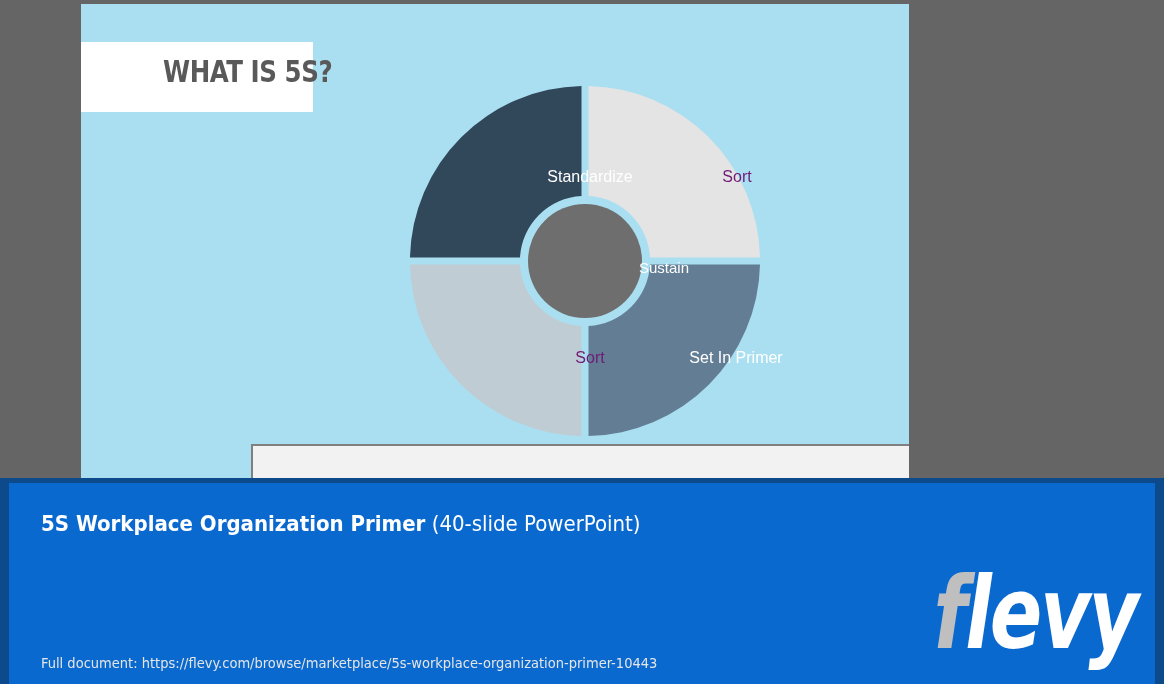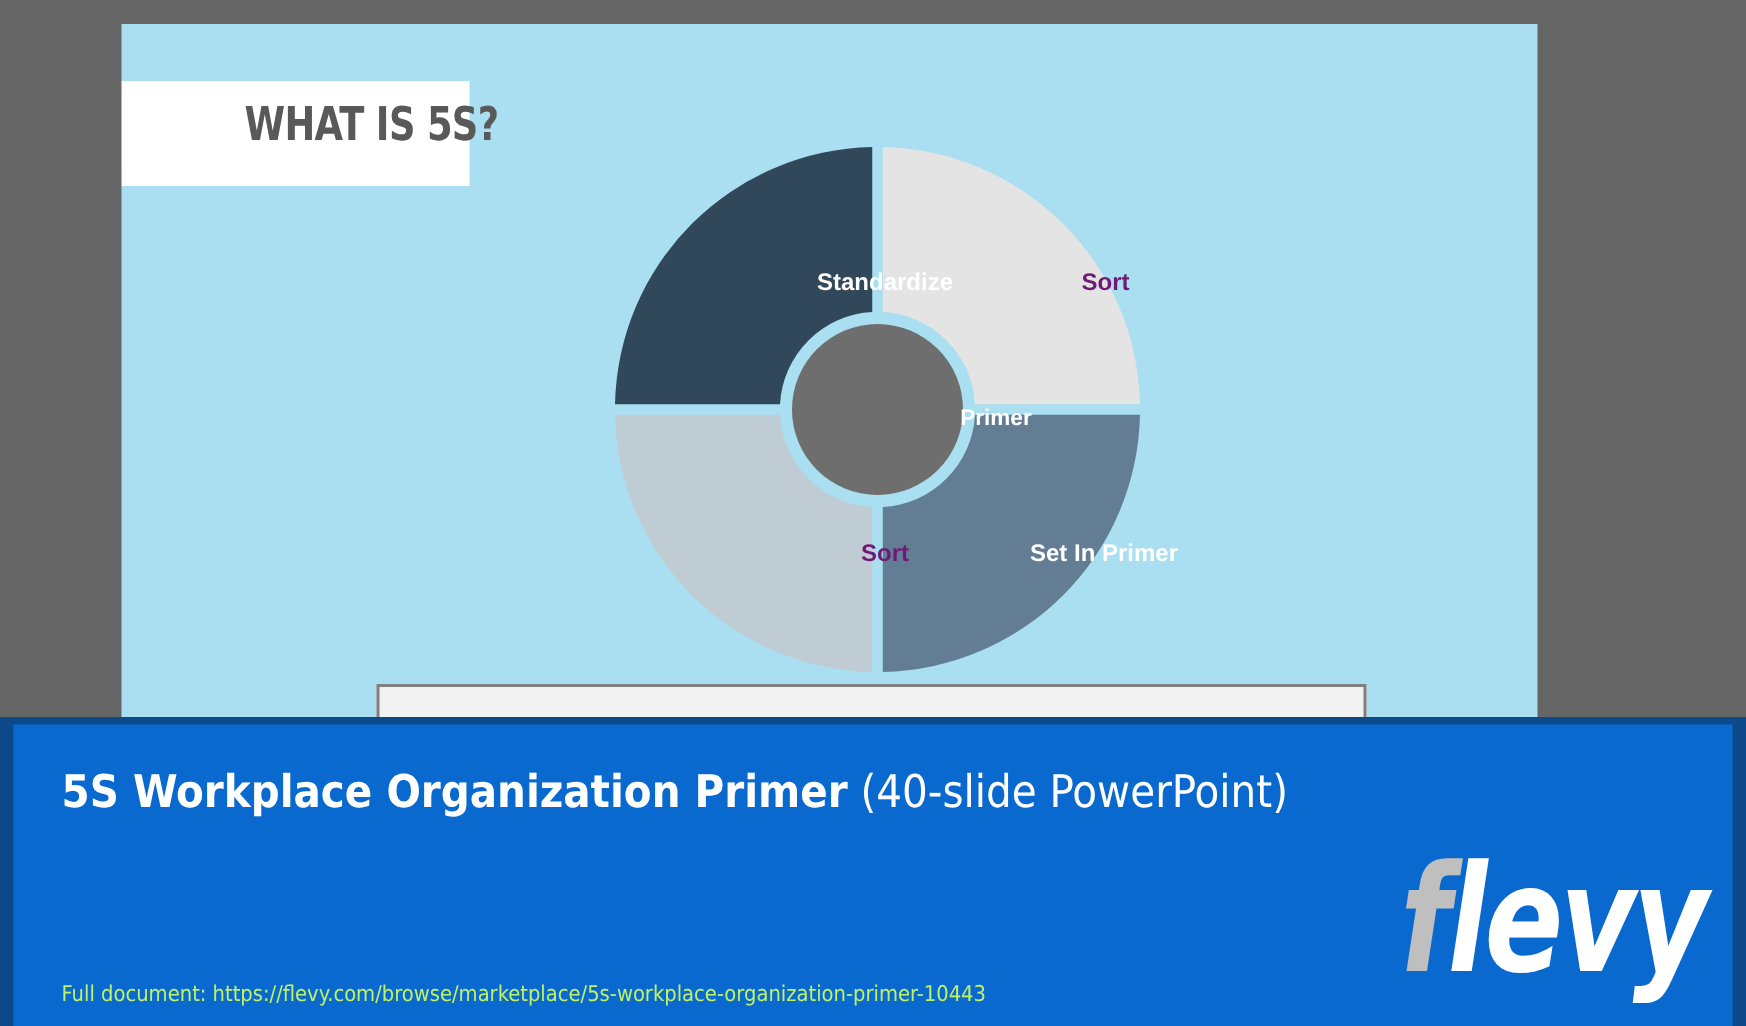--- a/index.html
+++ b/index.html
@@ -21,22 +21,22 @@
     left: 0; top: 0;
     width: 1164px;
     height: 684px;
     background: #656565;
   }
 
   
   #slide {
     position: absolute;
     left: 81px;
-    top: 16px;
-    width: 944px;
+    top: 4px;
+    width: 828px;
     height: 487px;
     background: #a9dff0;
     overflow: hidden;
   }
 
   
   #title-banner {
     position: absolute;
     left: 0px;
     top: 38px;
@@ -64,21 +64,21 @@
     left: 324px;
     top: 77px;
     width: 360px;
     height: 360px;
   }
   #donut-svg { display:block; width: 360px; height: 360px; }
 
   .seg-label {
     position: absolute;
     font-family: "Liberation Sans", sans-serif;
-    font-weight: bold;
+    font-weight: normal;
     font-size: 16px;
     white-space: nowrap;
     text-align: center;
     transform: translate(-50%, -50%);
   }
   .seg-label.light { color: #ffffff; }
   .seg-label.dark  { color: #701a75; }
 
   #label-standardize { left: 185px; top: 96px; }
   #label-sort        { left: 332px; top: 96px; }
@@ -114,41 +114,41 @@
     width: 100%;
     height: 201px;
     background: #0a69cf;
   }
   #footer-title {
     position: absolute;
     left: 32px;
     top: 28px;
     color: #ffffff;
     font-family: "DejaVu Sans Condensed", "Liberation Sans Narrow", "Liberation Sans", sans-serif;
-    font-size: 30px;
+    font-size: 22px;
     white-space: nowrap;
   }
   #footer-title .bold { font-weight: bold; }
   #footer-title .light { font-weight: normal; }
 
   #footer-desc {
     position: absolute;
     left: 32px;
     top: 85px;
     width: 770px;
     color: #ffffff;
     font-family: "DejaVu Sans Condensed", "Liberation Sans Narrow", "Liberation Sans", sans-serif;
     font-size: 18px;
     line-height: 28.5px;
   }
   #footer-url {
     position: absolute;
     left: 32px;
     top: 172px;
-    color: #bef264;
+    color: #e5e5e5;
     font-family: "DejaVu Sans Condensed", "Liberation Sans Narrow", "Liberation Sans", sans-serif;
     font-size: 14.5px;
     white-space: nowrap;
   }
 
   #flevy-logo {
     position: absolute;
     right: 18px;
     top: 88px;
     font-family: "DejaVu Sans Condensed", "Liberation Sans Narrow", "Liberation Sans", sans-serif;
@@ -185,21 +185,21 @@
 
         <path d="M 5 176.5 A 175 175 0 0 1 176.5 5 L 176.5 115 A 65 65 0 0 0 115 176.5 Z" fill="#31475a"></path>
 
         <circle cx="180" cy="180" r="57" fill="#6e6e6e"></circle>
       </svg>
 
       <div class="seg-label light" id="label-standardize">Standardize</div>
       <div class="seg-label dark" id="label-sort">Sort</div>
       <div class="seg-label dark" id="label-shine">Sort</div>
       <div class="seg-label light" id="label-setinorder">Set In Primer</div>
-      <div class="seg-label light" id="label-sustain">Primer</div>
+      <div class="seg-label light" id="label-sustain">Sustain</div>
     </div>
 
     <div id="slide-box"></div>
   </div>
 
   <div id="footer">
     <div id="footer-inner">
 
       <div id="footer-title">
         <span class="bold">5S Workplace Organization Primer</span><span class="light"> (40-slide PowerPoint)</span>

